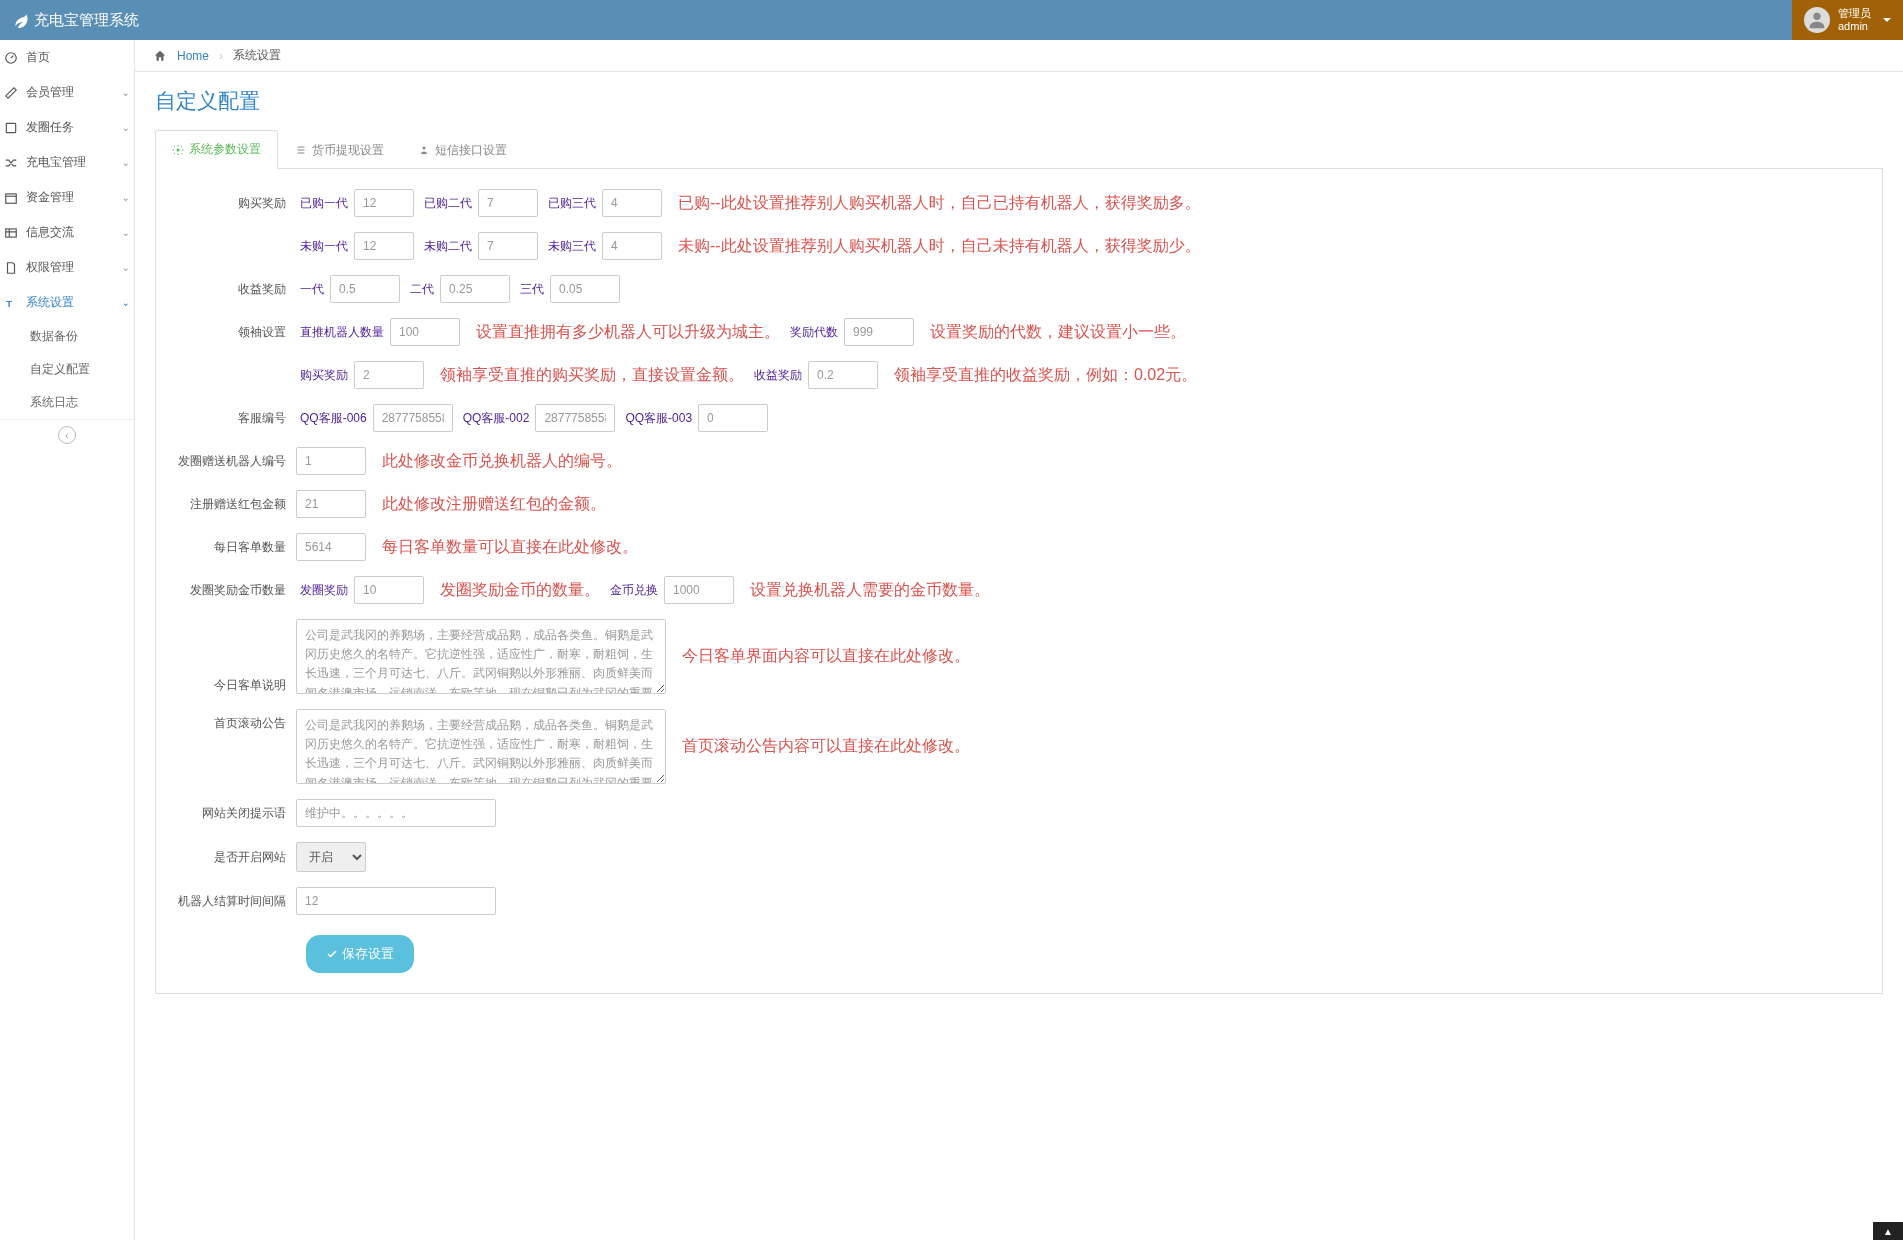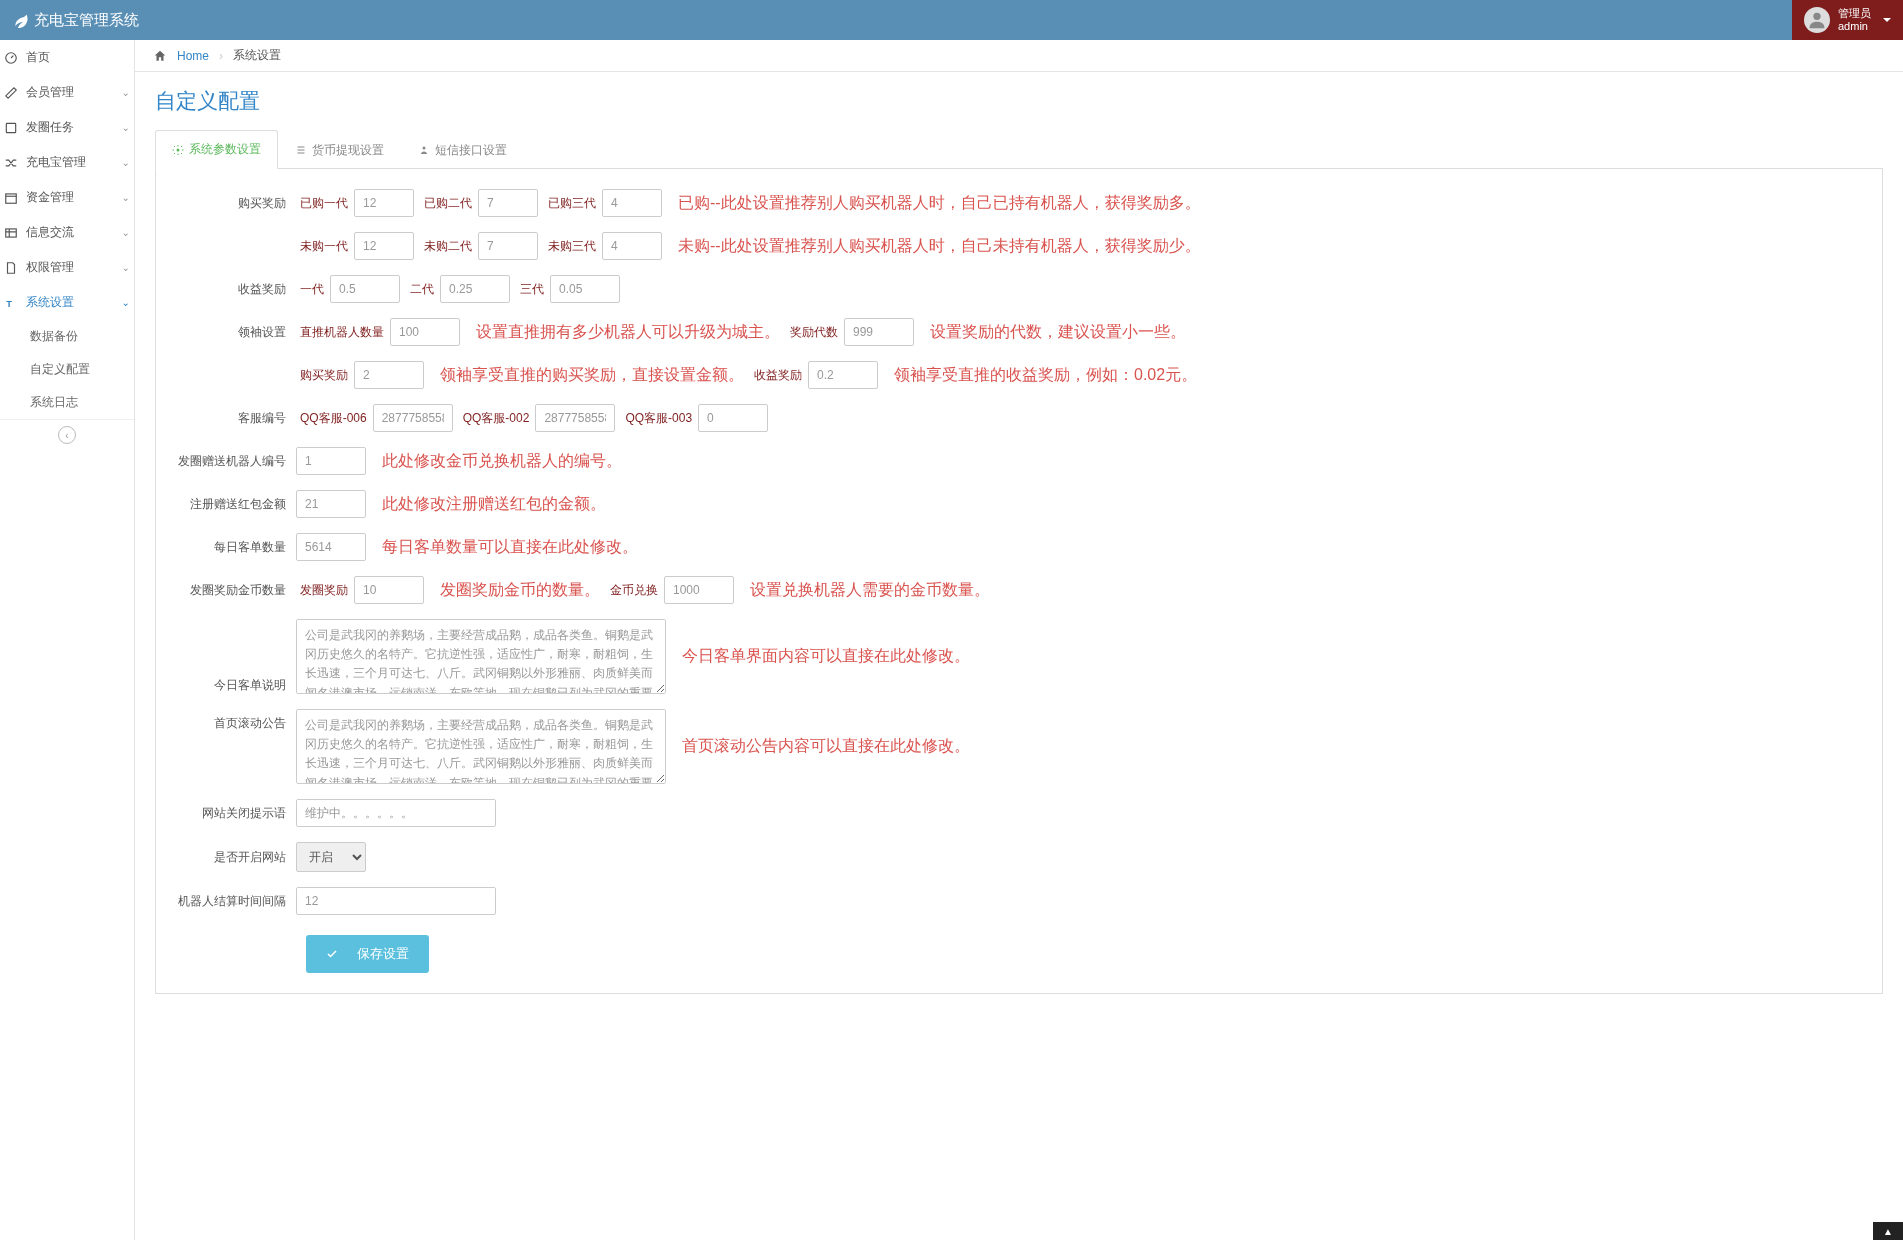--- a/index.html
+++ b/index.html
@@ -1,19 +1,19 @@
 <!DOCTYPE html>
 <html><head>
 <meta charset="utf-8">
 <style>
 *{box-sizing:border-box;margin:0;padding:0}
 body{font-family:"Microsoft YaHei",Arial,sans-serif;font-size:13px;color:#555;background:#fff}
 .header{height:40px;background:#5a8fb5;display:flex;align-items:center;justify-content:space-between;padding:0 0 0 12px;color:#fff}
 .header-left{display:flex;align-items:center;gap:6px;font-size:15px}
-.header-right{display:flex;align-items:center;background:#7f1d1d;height:100%;padding:0 12px;gap:8px}
+.header-right{display:flex;align-items:center;background:#a16207;height:100%;padding:0 12px;gap:8px}
 .avatar{width:26px;height:26px;border-radius:50%;background:#ddd;display:flex;align-items:center;justify-content:center}
 .avatar svg{width:22px;height:22px}
 .user-info{font-size:11px;line-height:1.2}
 .caret{width:0;height:0;border-left:4px solid transparent;border-right:4px solid transparent;border-top:4px solid #fff;margin-left:4px}
 .leaf-icon{width:16px;height:16px;fill:#fff}
 .container{display:flex;min-height:calc(100vh - 40px)}
 .sidebar{width:135px;background:#fff;border-right:1px solid #e4e4e4}
 .nav-item{display:flex;align-items:center;justify-content:space-between;padding:9px 4px;cursor:pointer;color:#555;font-size:12px}
 .nav-item.active{color:#3385c7}
 .nav-item-left{display:flex;align-items:center;gap:8px}
@@ -29,30 +29,30 @@
 .content{padding:15px 20px}
 .page-title{color:#3385c7;font-size:21px;font-weight:normal;margin-bottom:15px}
 .tabs{display:flex;border-bottom:1px solid #ddd}
 .tab{padding:10px 16px;font-size:12px;color:#888;cursor:pointer;display:flex;align-items:center;gap:5px;border:1px solid transparent;border-bottom:none;margin-bottom:-1px}
 .tab.active{color:#5cb85c;border-color:#ddd;border-bottom:1px solid #fff;background:#fff;border-radius:3px 3px 0 0}
 .tab-icon{width:12px;height:12px}
 .form-area{padding:20px 10px;border:1px solid #ddd;border-top:none}
 .form-row{display:flex;align-items:center;margin-bottom:15px;font-size:12px}
 .form-label{width:130px;text-align:right;padding-right:10px;color:#555}
 .form-content{flex:1;display:flex;align-items:center;flex-wrap:wrap;gap:6px}
-.sub-label{color:#7f1d1d;margin-left:4px}
+.sub-label{color:#4c1d95;margin-left:4px}
 .input{border:1px solid #ccc;padding:6px 8px;font-size:12px;color:#999;width:60px;border-radius:2px}
 .input.w80{width:80px}
 .input.w70{width:70px}
 .input.w200{width:200px}
 .hint{color:#d9534f;margin-left:10px;font-size:16px}
 textarea.input{width:370px;height:75px;resize:vertical;line-height:1.6;color:#999;font-family:inherit}
 select.input{width:70px;color:#555}
 .btn-row{padding-left:140px;margin-top:20px}
-.save-btn{background:#5bc0de;color:#fff;border:none;padding:10px 20px;font-size:13px;border-radius:3px;cursor:pointer;display:inline-flex;align-items:center;gap:19px}
+.save-btn{background:#5bc0de;color:#fff;border:none;padding:10px 20px;font-size:13px;border-radius:14px;cursor:pointer;display:inline-flex;align-items:center;gap:4px}
 .scroll-top{position:fixed;bottom:0;right:0;width:30px;height:18px;background:#222;color:#fff;display:flex;align-items:center;justify-content:center;cursor:pointer;font-size:10px}
 </style>
 </head>
 <body>
 
 <div class="header">
   <div class="header-left">
     <svg class="leaf-icon" viewBox="0 0 24 24">
         <path d="M17 8C8 10 5 16 5 21c3-4 7-6 12-6-4 2-7 5-8 9 0 0 11 1 14-11 1-4-1-9-1-9s-3 3-5 4z"></path>
       </svg>

